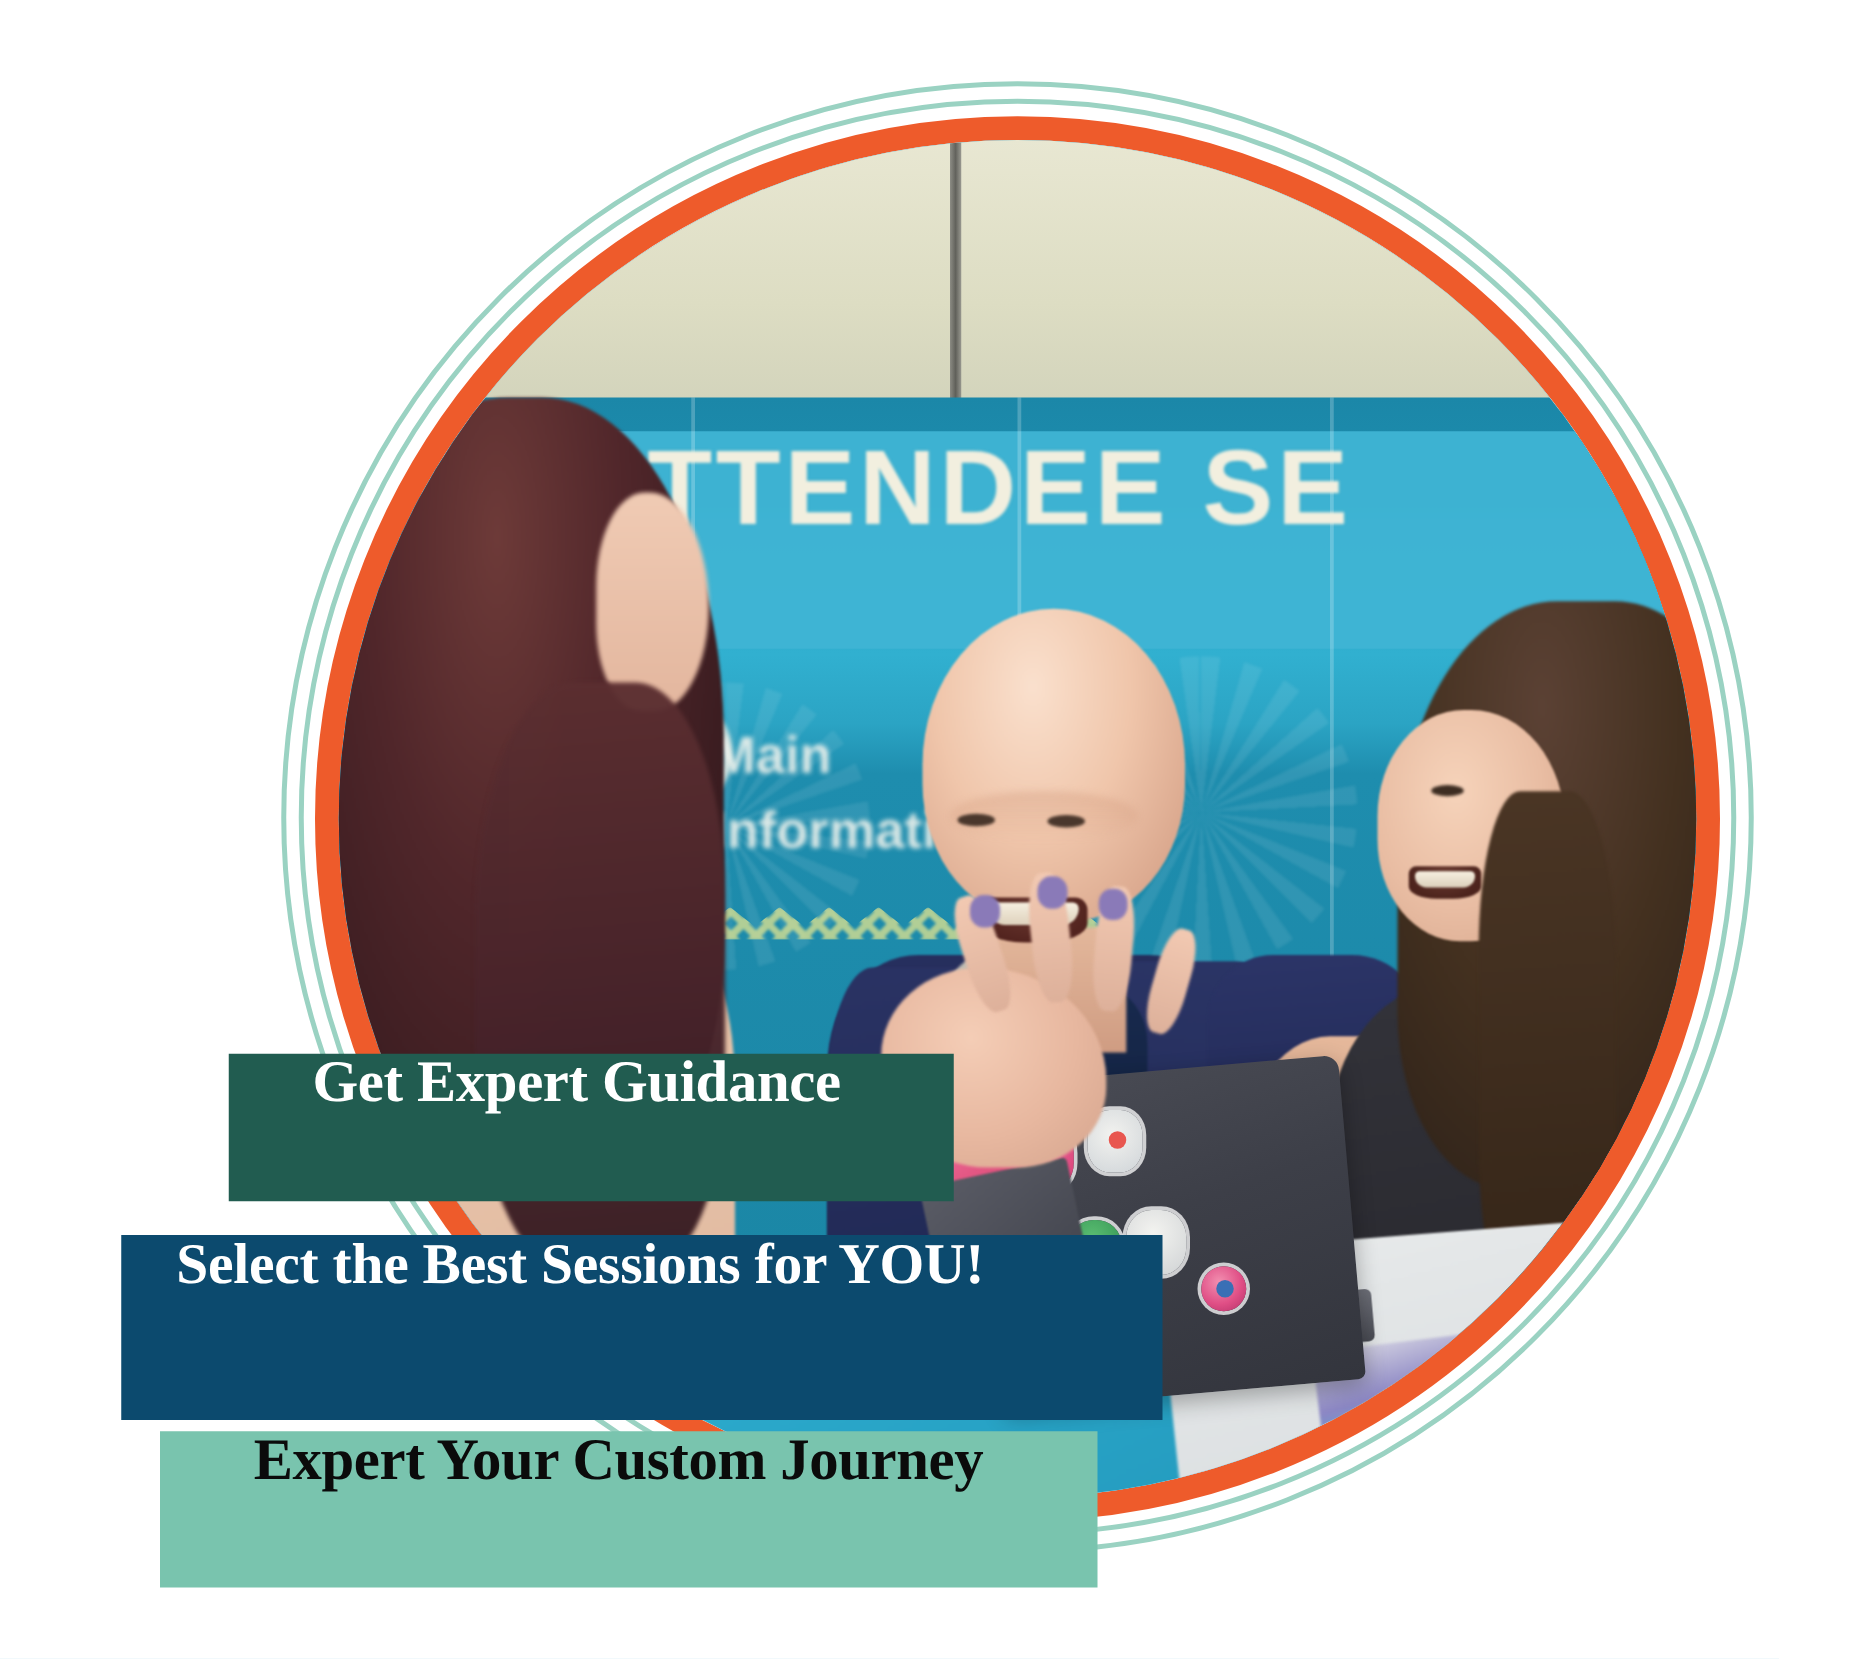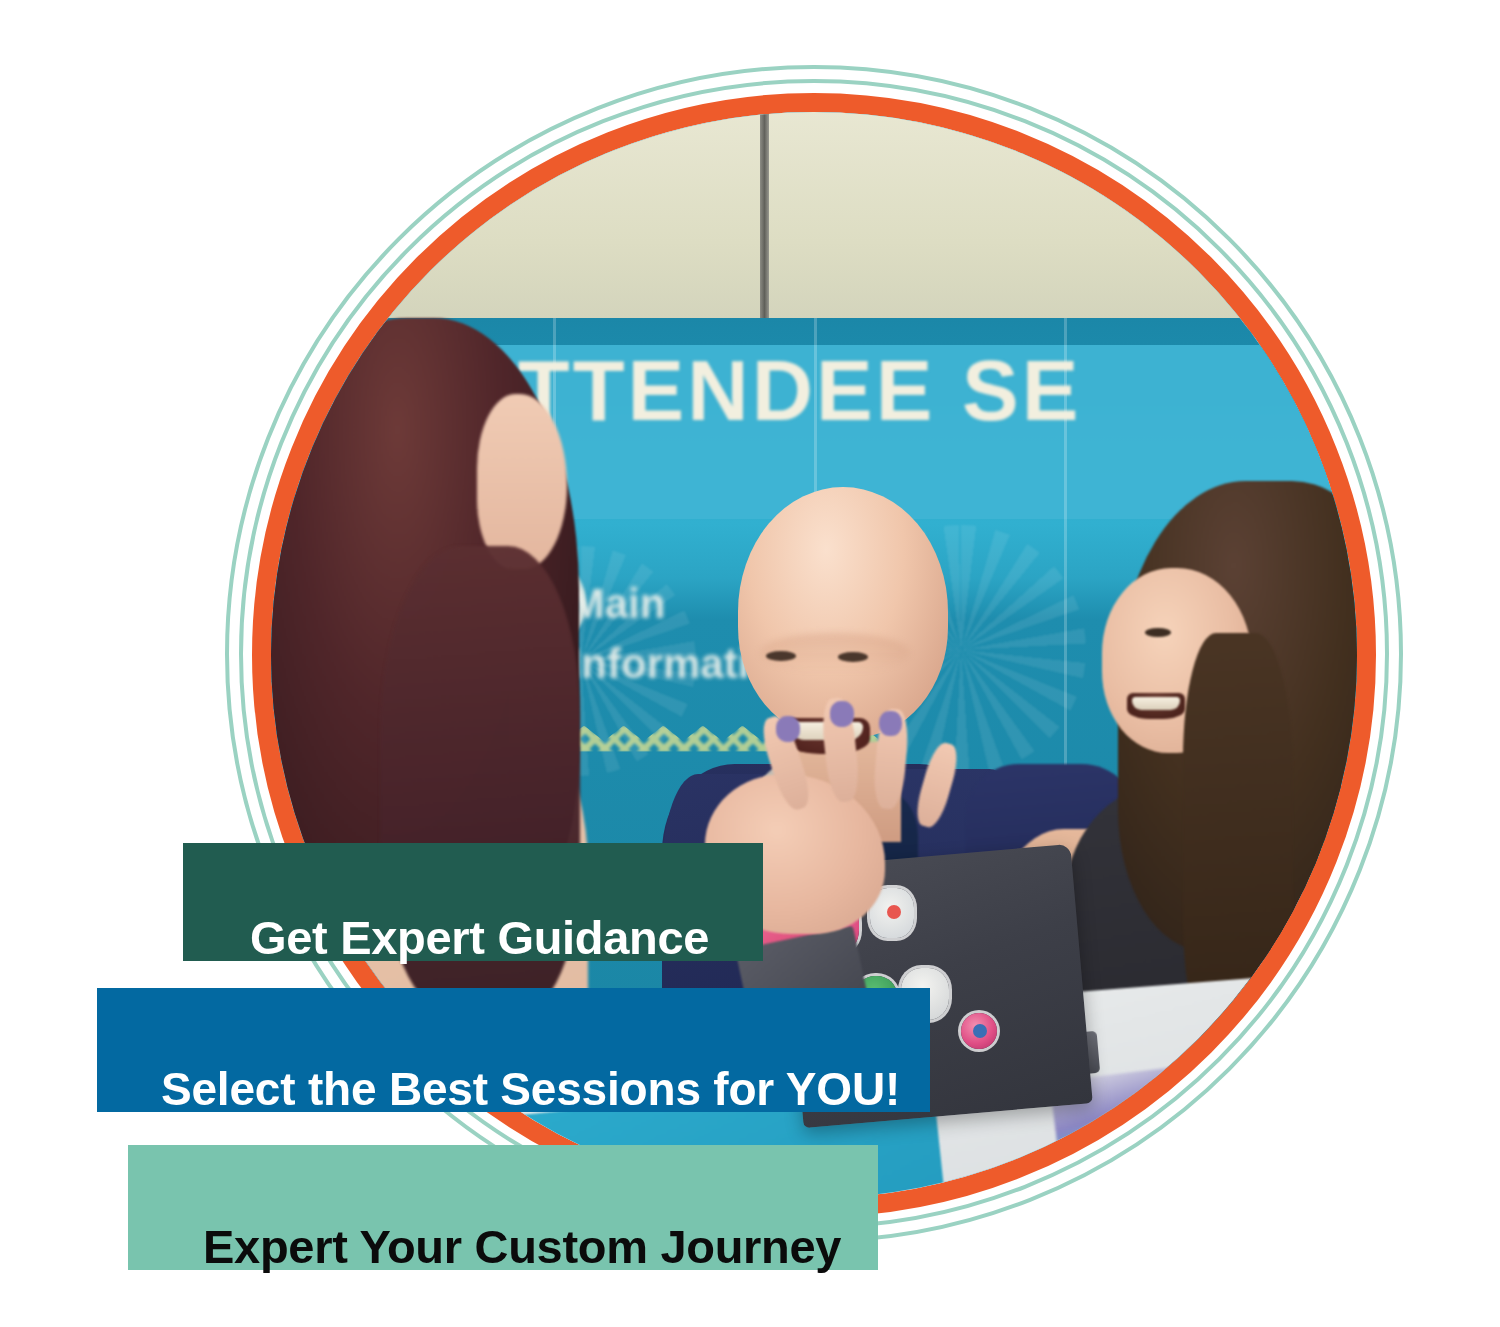--- a/index.html
+++ b/index.html
@@ -430,43 +430,44 @@
     width:150px; height:200px;
     background:#20222a;
     filter:blur(2.5px);
     opacity:.9;
   }
 
   
   .label-bar{
     position:absolute;
     display:flex;
-    align-items:flex-end;
+    align-items:flex-start;
     font-weight:bold;
     line-height:1;
     white-space:nowrap;
+    font-family:Liberation Serif, serif;
   }
   #bar-guidance{
     left:183px; top:843px;
     width:580px; height:118px;
     background:#215c50;
     color:#ffffff;
     font-size:47px;
     letter-spacing:-0.3px;
     padding-left:67px;
     z-index:20;
   }
   #bar-sessions{
     left:97px; top:988px;
-    width:833px; height:124px;
-    background:#0369a1;
+    width:833px; height:148px;
+    background:#0c4a6e;
     color:#ffffff;
     font-size:46px;
     letter-spacing:-0.2px;
-    padding-left:64px;
+    padding-left:44px;
     z-index:21;
   }
   #bar-journey{
     left:128px; top:1145px;
     width:750px; height:125px;
     background:#79c4ae;
     color:#0b0b0b;
     font-size:47px;
     letter-spacing:-0.3px;
     padding-left:75px;

